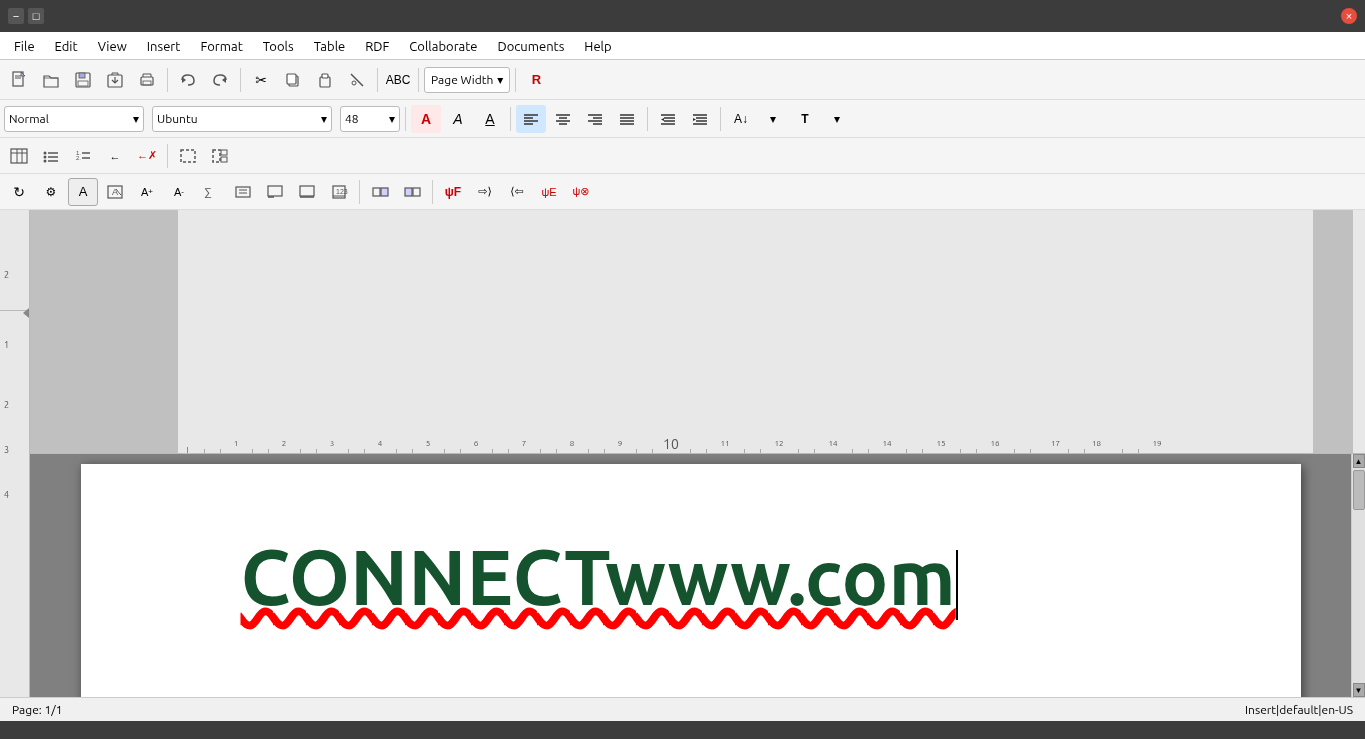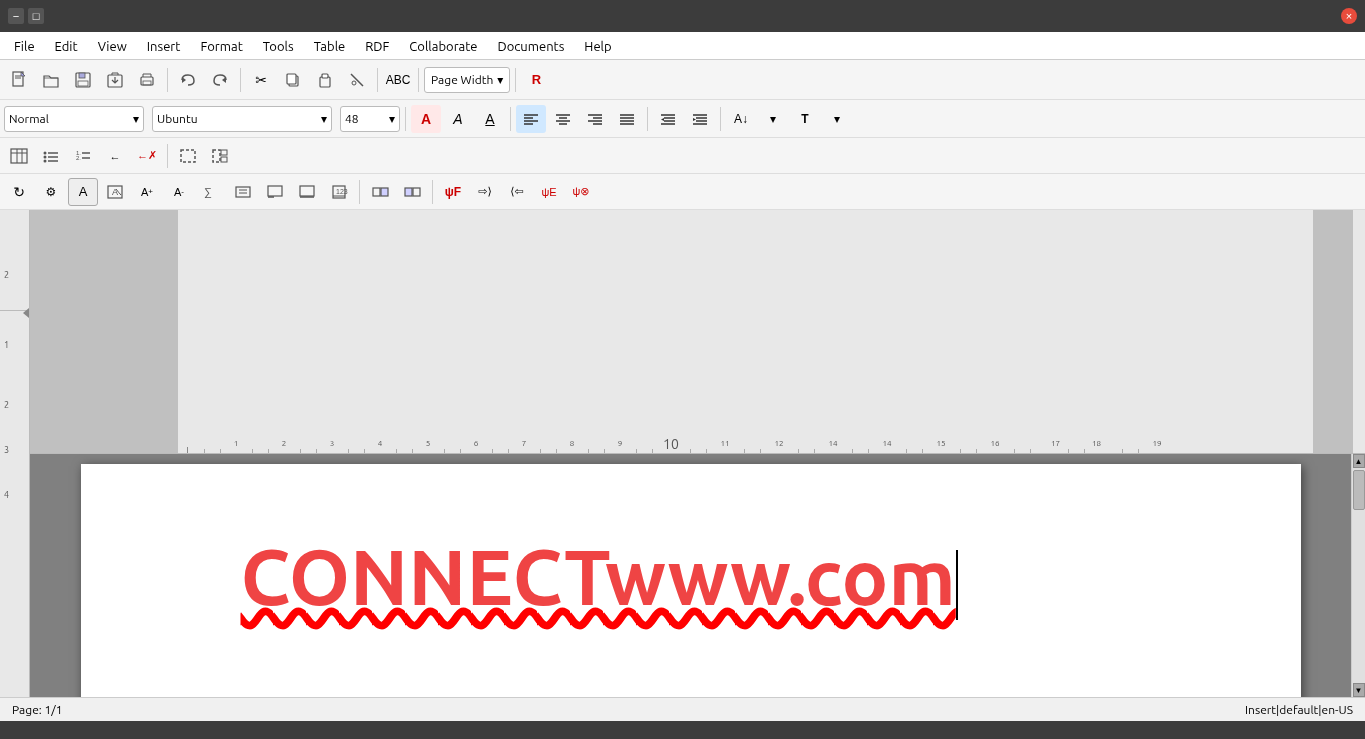--- a/index.html
+++ b/index.html
@@ -634,21 +634,21 @@
         <span style="display:inline-block; width:22px; text-align:center; font-size:8px; line-height:18px;">19</span>
       </div>
 
       <div style="position:absolute; right:12px; top:0; width:40px; height:100%; background:#c0c0c0;"></div>
     </div>
 
     <div style="flex:1; display:flex; overflow:hidden;">
       <div id="doc-area" style="flex:1; background:#808080; overflow:auto; display:flex; justify-content:center; padding:10px;">
         <div id="doc-page" style="background:#fff; width:1220px; min-height:380px; box-shadow:2px 2px 10px rgba(0,0,0,0.5); position:relative; padding:20px 60px 60px 60px;">
 
-          <div style="font-size:78px; font-family:'Ubuntu', Arial, sans-serif; font-weight:bold; color:#ef4444; padding-top:50px; padding-left:100px; line-height:1.1; white-space:nowrap;">
+          <div style="font-size:78px; font-family:'Ubuntu', Arial, sans-serif; font-weight:bold; color:#14532d; padding-top:50px; padding-left:100px; line-height:1.1; white-space:nowrap;">
             <span class="spell-underline">CONNECTwww.com</span><span class="text-cursor"></span>
           </div>
 
         </div>
       </div>
 
       <div style="width:14px; background:#e0e0e0; border-left:1px solid #ccc; display:flex; flex-direction:column; align-items:center;">
         <div style="width:12px; height:14px; background:#aaa; border:1px solid #888; display:flex; align-items:center; justify-content:center; font-size:8px; cursor:pointer;">▲</div>
         <div style="width:12px; height:40px; background:#bbb; border:1px solid #999; margin-top:2px; cursor:pointer; border-radius:2px;"></div>
         <div style="flex:1;"></div>

